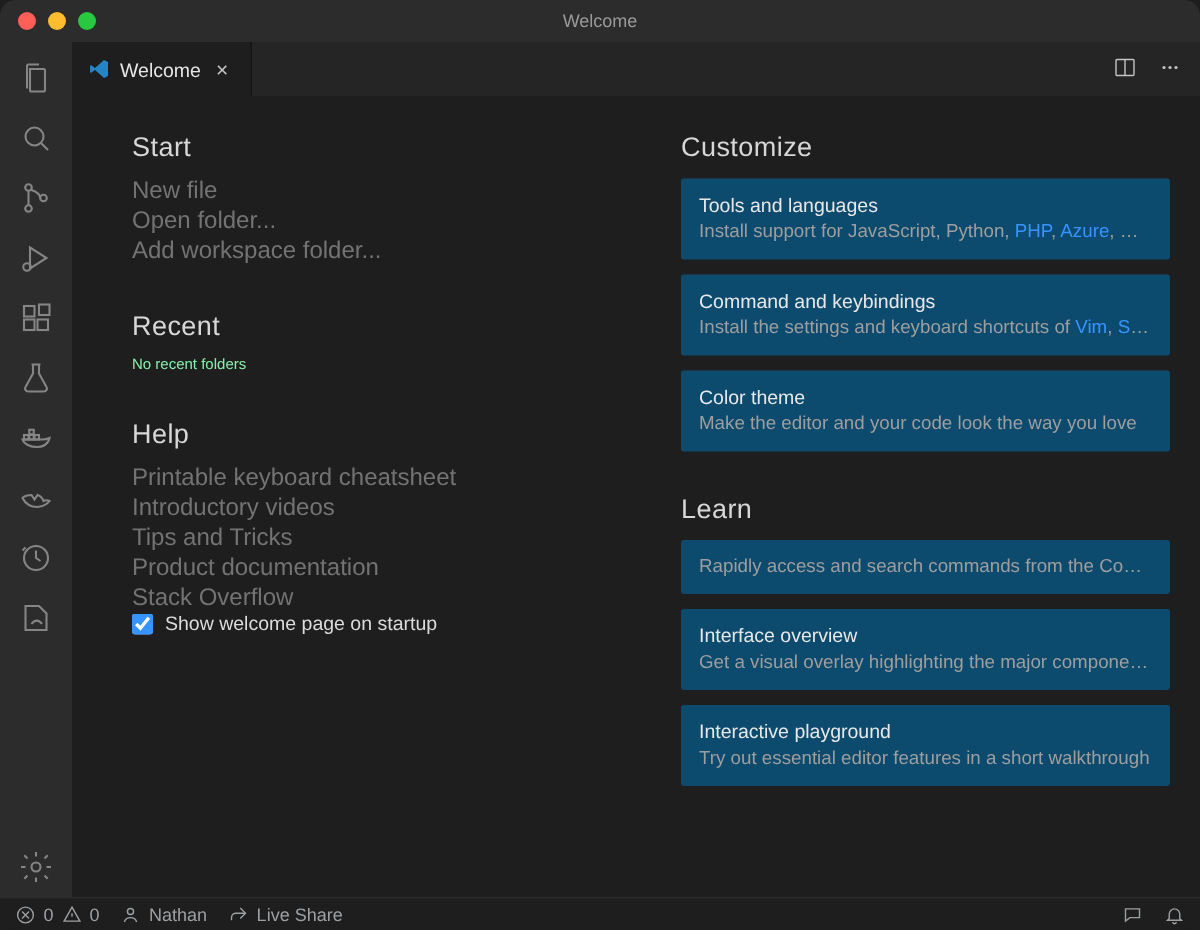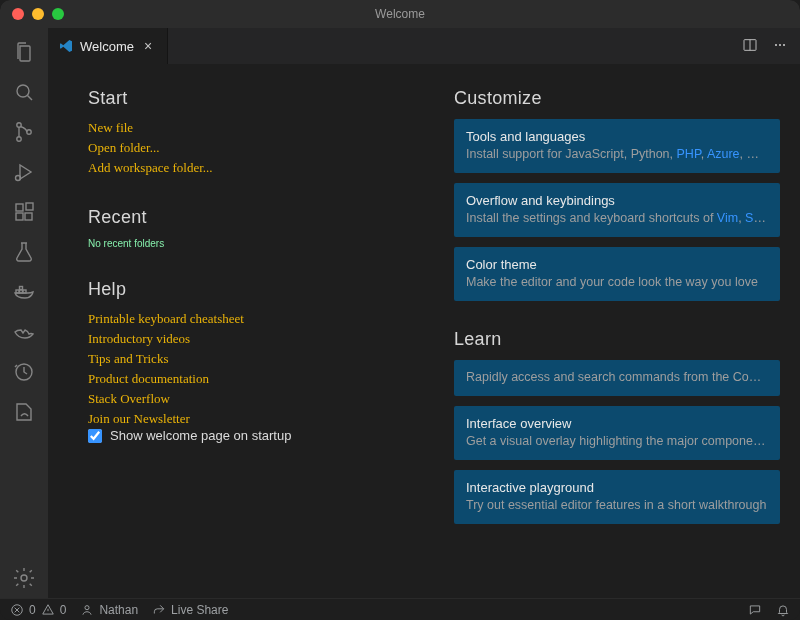--- a/index.html
+++ b/index.html
@@ -56,21 +56,21 @@
   .tab .vs-icon { color: #2484c6; display:flex; }
   .tab-close { color: #c5c5c5; font-size: 14px; padding: 0 4px; cursor: pointer; }
   .tab-actions { margin-left: auto; display: flex; align-items: center; gap: 14px; padding-right: 12px; color: #c5c5c5; }
   .tab-actions svg { width: 16px; height: 16px; }
   .welcome {
     flex: 1; display: flex; padding: 24px 20px 10px 40px; gap: 40px; overflow: hidden;
   }
   .col { flex: 1; min-width: 0; }
   .section-title { font-size: 18px; font-weight: 300; color: #d7d7d7; margin-bottom: 10px; letter-spacing: .3px; }
   .linklist { display: flex; flex-direction: column; gap: 2px; }
-  .linklist a { color: #eab308; text-decoration: none; font-size: 13px; line-height: 18px; cursor: pointer; font-family: Liberation Serif, serif; }
+  .linklist a { color: #737373; text-decoration: none; font-size: 16px; line-height: 18px; cursor: pointer; }
   .muted { color: #86efac; font-size: 10px; }
   .spacer { height: 30px; }
   .checkrow { display: flex; align-items: center; gap: 8px; color: #dcdcdc; }
   .checkrow input { accent-color: #3794ff; width:14px; height:14px; }
   .card {
     background: #0c4a6e; border-radius: 2px; padding: 10px 12px 12px 12px; margin-bottom: 10px;
   }
   .card-title { color: #e8e8e8; font-size: 13px; margin-bottom: 3px; }
   .card-desc { color: #9e9e9e; font-size: 12.5px; white-space: nowrap; overflow: hidden; text-overflow: ellipsis; }
   .card-desc .lk { color: #3794ff; }
@@ -222,41 +222,40 @@
           <div class="muted">No recent folders</div>
 
           <div class="spacer"></div>
           <div class="section-title">Help</div>
           <div class="linklist">
             <a>Printable keyboard cheatsheet</a>
             <a>Introductory videos</a>
             <a>Tips and Tricks</a>
             <a>Product documentation</a>
             <a>Stack Overflow</a>
-            <a>Join our Newsletter</a>
           </div>
 
           <div class="checkrow">
             <input type="checkbox" checked="" style="">
             <span>Show welcome page on startup</span>
           </div>
         </div>
 
         <div class="col">
           <div class="section-title">Customize</div>
 
           <div class="card">
             <div class="card-title">Tools and languages</div>
             <div class="card-desc">
               <span>Install support for JavaScript, Python, </span><span class="lk">PHP</span><span>, </span><span class="lk">Azure</span><span>, Docker ...</span>
             </div>
           </div>
 
           <div class="card">
-            <div class="card-title">Overflow and keybindings</div>
+            <div class="card-title">Command and keybindings</div>
             <div class="card-desc">
               <span>Install the settings and keyboard shortcuts of </span><span class="lk">Vim</span><span>, </span><span class="lk">Sublime</span>
             </div>
           </div>
 
           <div class="card">
             <div class="card-title">Color theme</div>
             <div class="card-desc">
               <span>Make the editor and your code look the way you love</span>
             </div>

